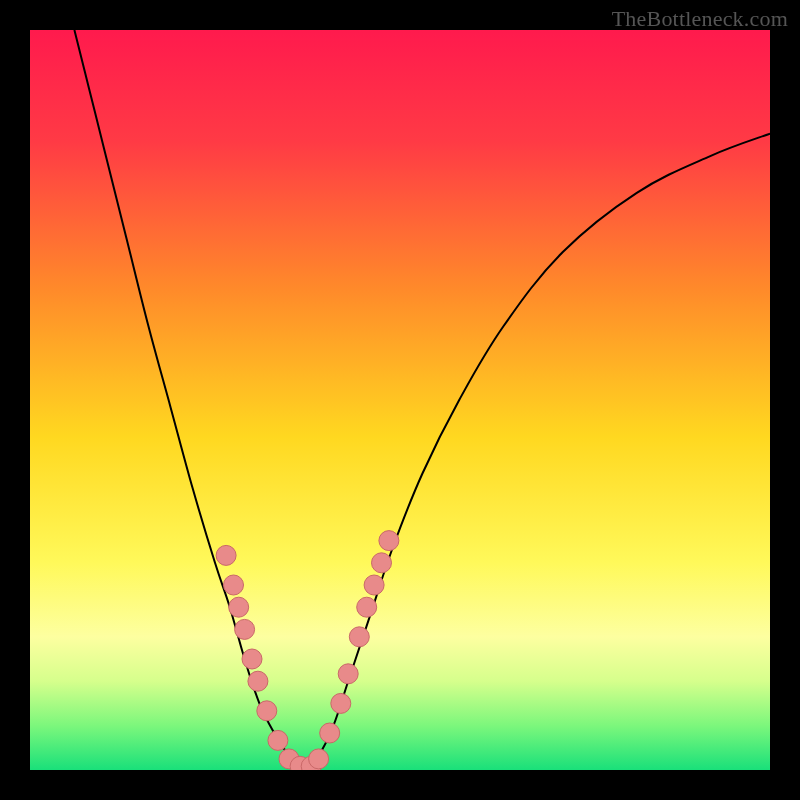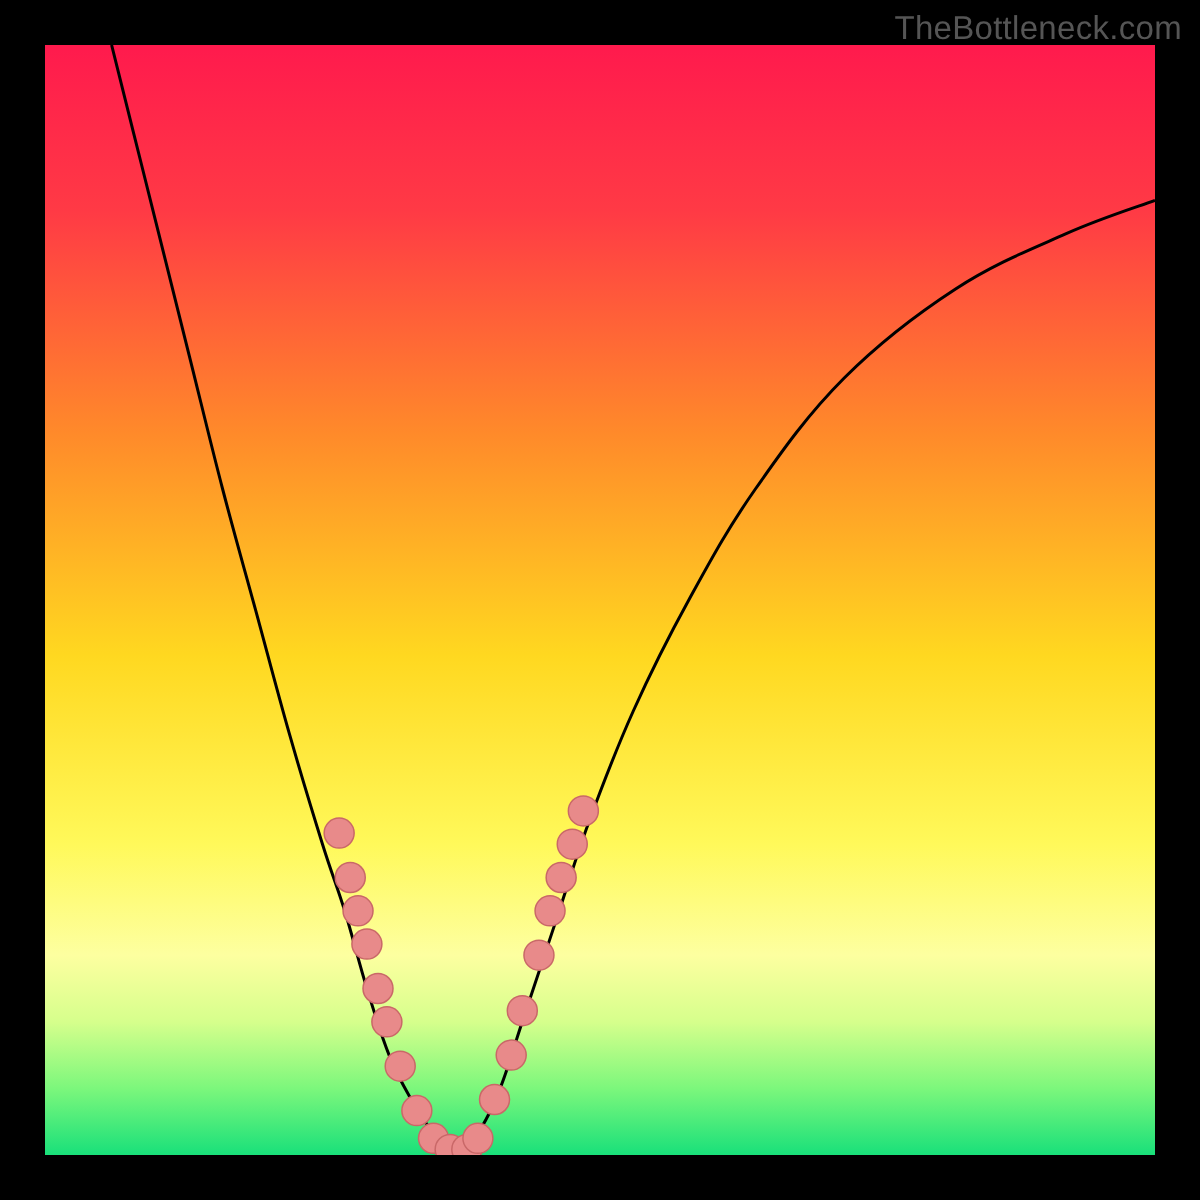--- a/index.html
+++ b/index.html
@@ -25,20 +25,21 @@
   }
   .watermark {
     position: absolute;
     top: 6px;
     right: 12px;
     color: #555;
     font-size: 22px;
     font-weight: 500;
     letter-spacing: 0.2px;
     pointer-events: none;
+    font-family: Liberation Serif, serif;
   }
 </style>
 </head>
 <body>
 
 <div class="frame">
   <div class="plot-area">
     <svg id="chart-svg" width="740" height="740" viewBox="0 0 740 740">
       <defs>
         <linearGradient id="bg-grad" x1="0" y1="0" x2="0" y2="1">

